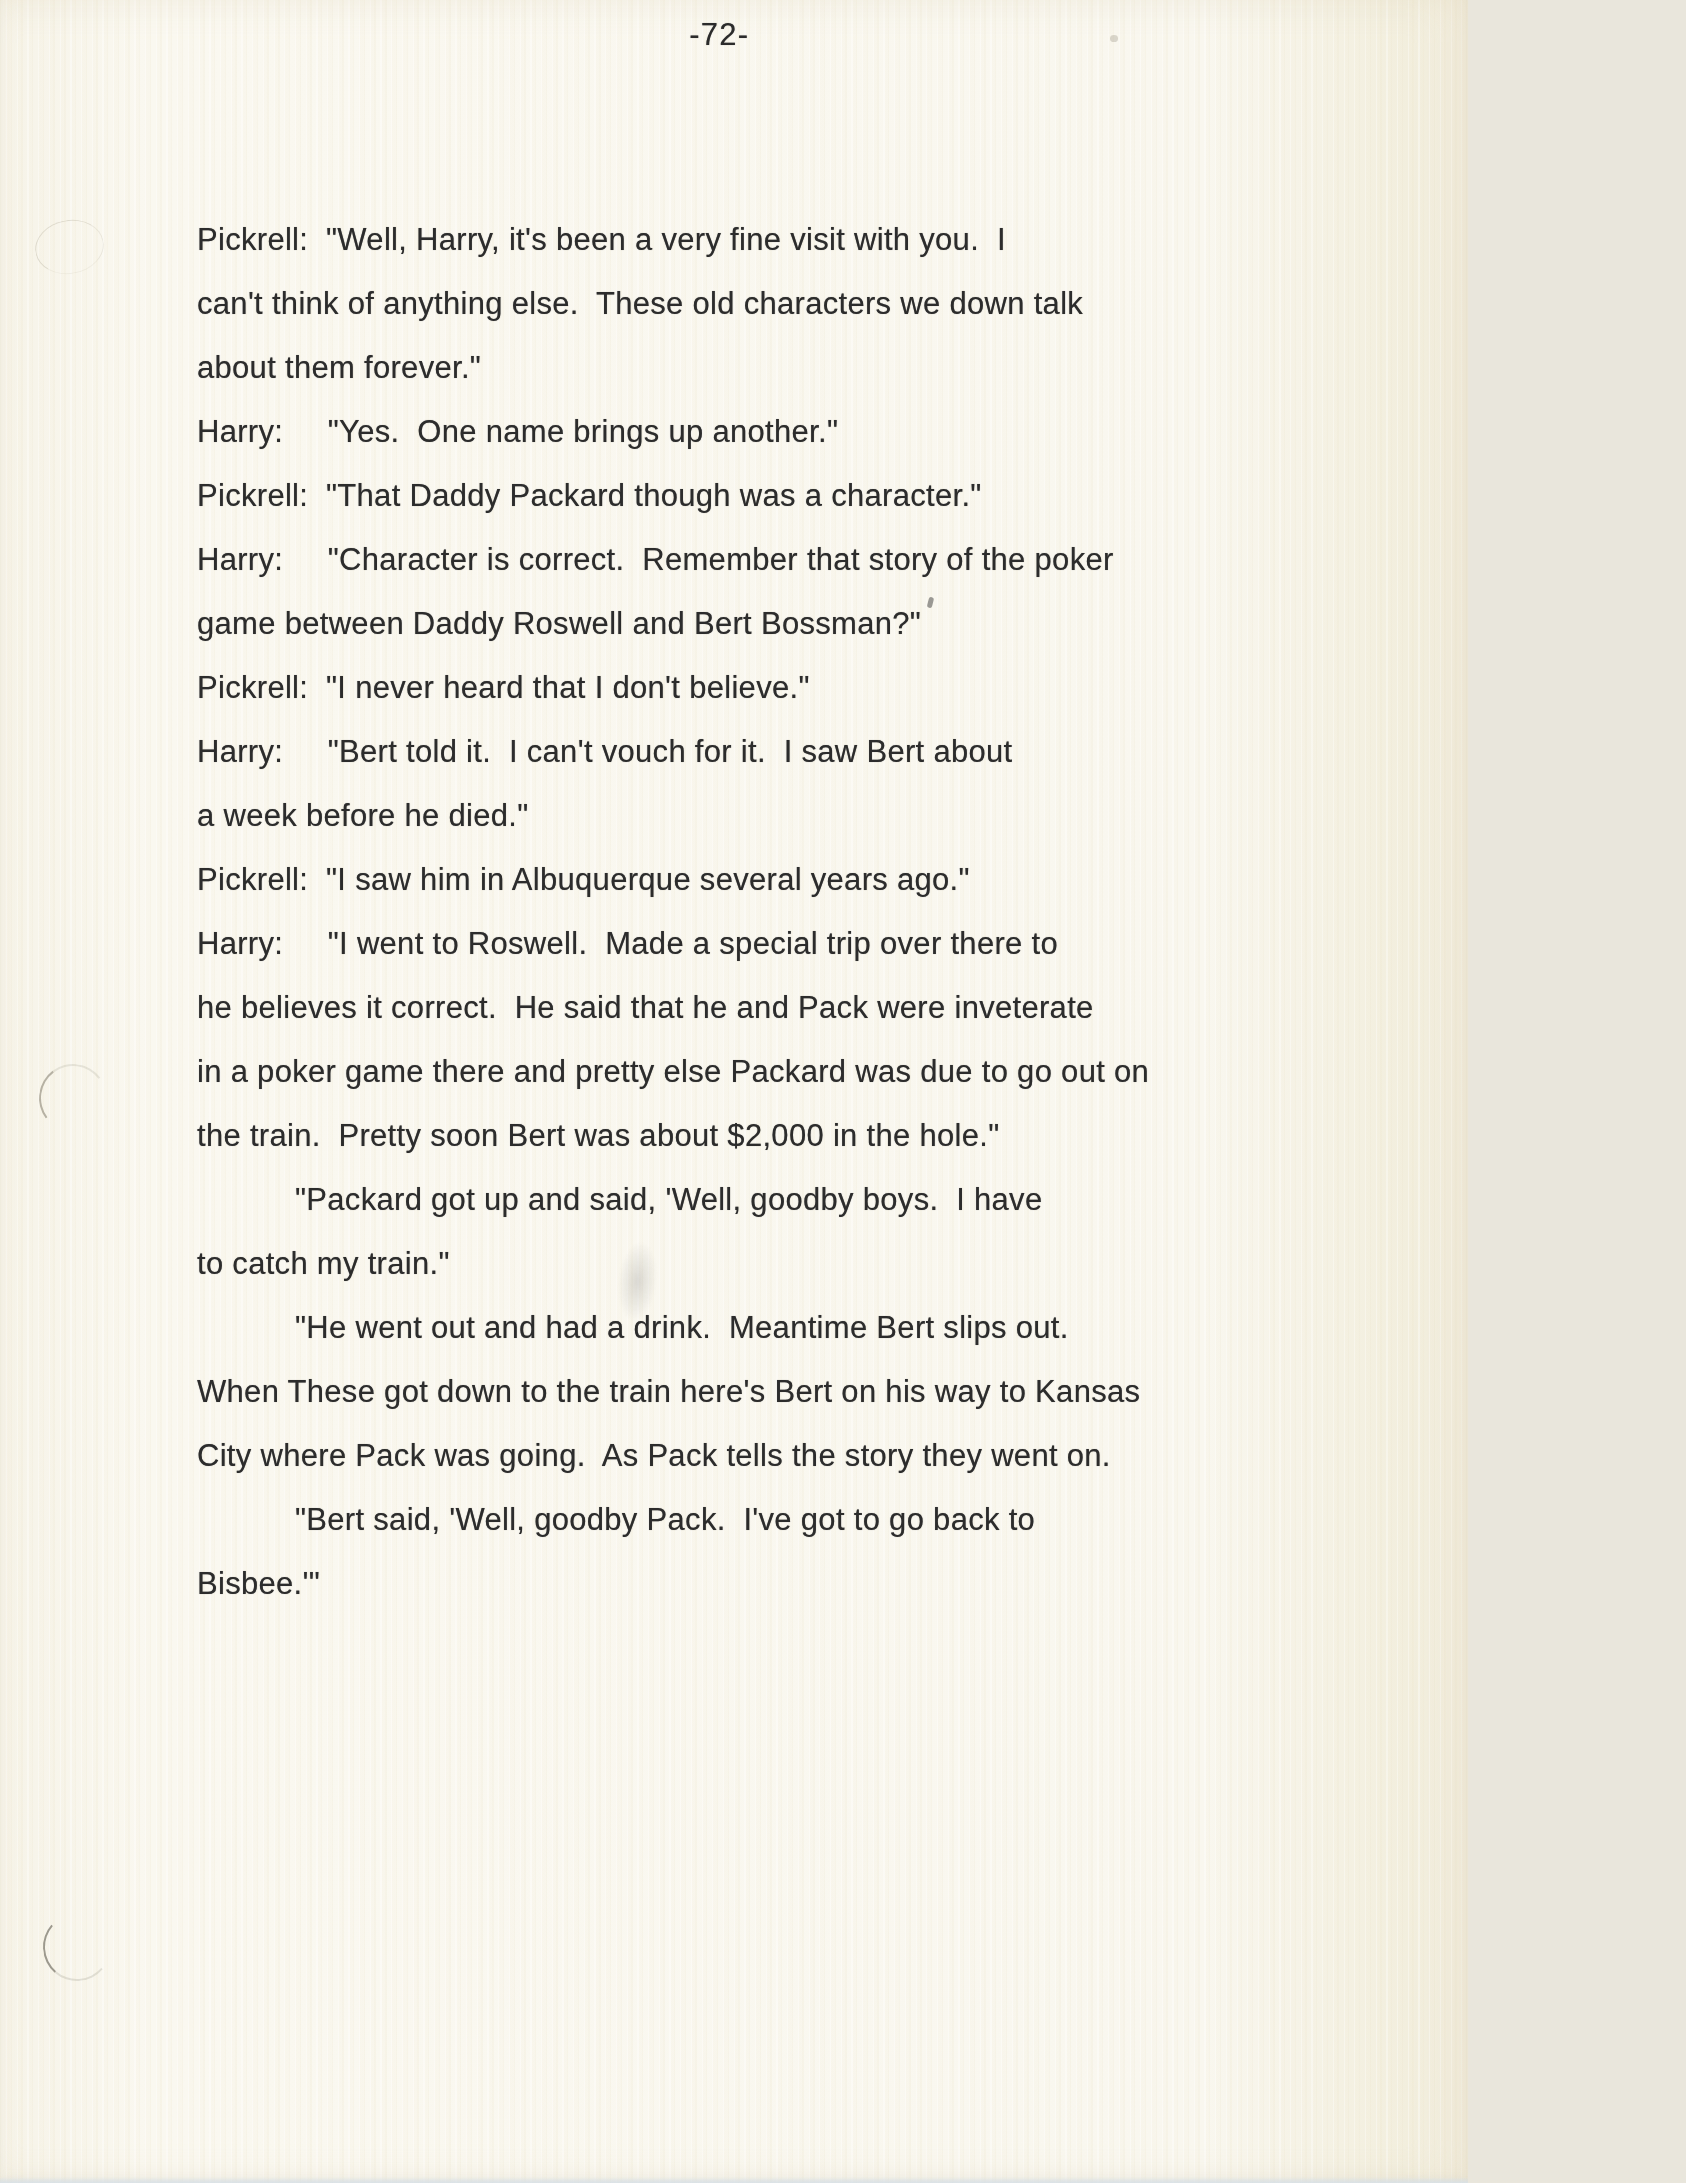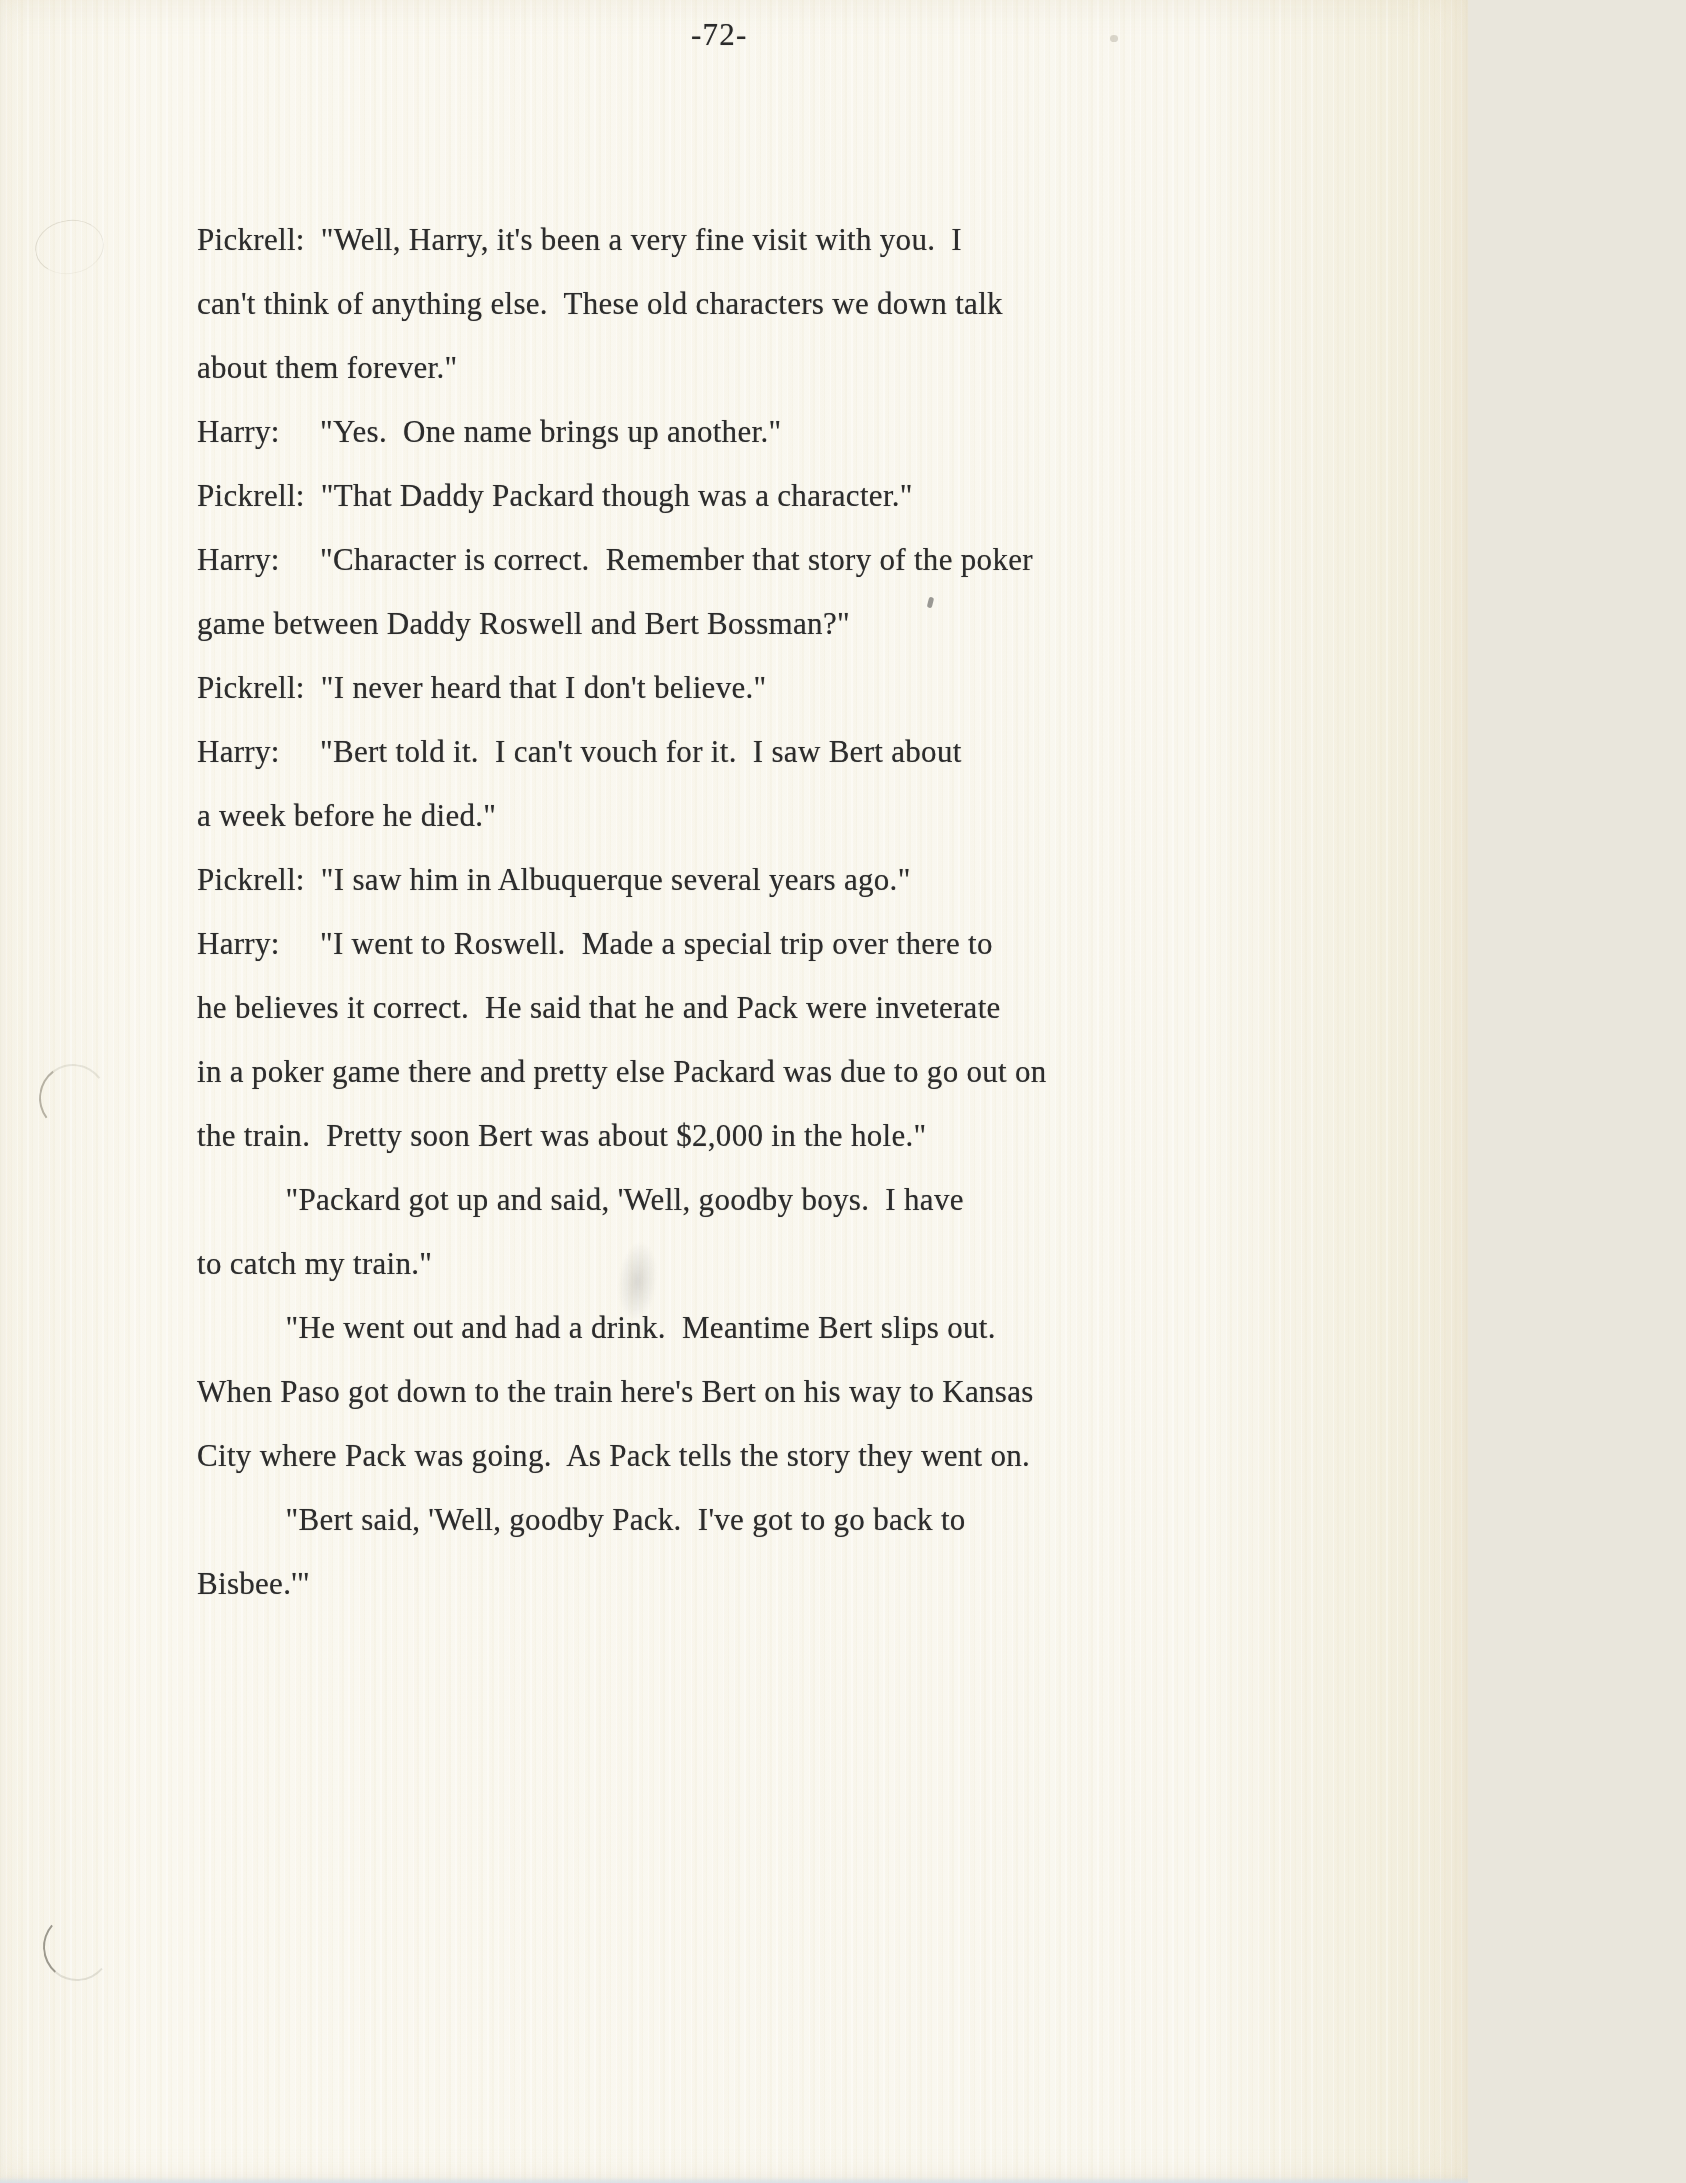--- a/index.html
+++ b/index.html
@@ -11,21 +11,21 @@
       repeating-linear-gradient(90deg,
         rgba(236,228,202,0.22) 0px, rgba(236,228,202,0.22) 1.3px,
         rgba(255,255,255,0.0) 1.3px, rgba(255,255,255,0.0) 6px,
         rgba(255,255,255,0.35) 6px, rgba(255,255,255,0.35) 7.3px,
         rgba(244,238,220,0.18) 7.3px, rgba(244,238,220,0.18) 10.7px),
       linear-gradient(90deg,#f6f3e8 0%,#faf8f0 10%,#f9f7ef 82%,#f2eedd 96%,#f5f1e4 100%),
       linear-gradient(#f9f6ee 0%,#f8f5ea 100%);
     box-shadow: inset -18.7px 0 47px -13.3px rgba(214,202,168,0.45),
                 inset 0 -6.7px 12px -6.7px rgba(205,212,216,0.55);
     overflow:hidden;
-    font-family:Liberation Serif, serif;
+    font-family:Liberation Sans, sans-serif;
   }
   .page-number{
     position:absolute;
     top:17.3px;left:50%;
     transform:translateX(-50%);
     margin-left:-14.7px;
     font-size:31px;
     color:#2b2b2b;
     letter-spacing:1.3px;
     text-shadow:0 0 0.8px rgba(30,30,30,0.55);
@@ -103,21 +103,21 @@
       <div class="line">Harry:     "Bert told it.  I can't vouch for it.  I saw Bert about</div>
       <div class="line">a week before he died."</div>
       <div class="line">Pickrell:  "I saw him in Albuquerque several years ago."</div>
       <div class="line">Harry:     "I went to Roswell.  Made a special trip over there to</div>
       <div class="line">he believes it correct.  He said that he and Pack were inveterate</div>
       <div class="line">in a poker game there and pretty else Packard was due to go out on</div>
       <div class="line">the train.  Pretty soon Bert was about $2,000 in the hole."</div>
       <div class="line">           "Packard got up and said, 'Well, goodby boys.  I have</div>
       <div class="line">to catch my train."</div>
       <div class="line">           "He went out and had a drink.  Meantime Bert slips out.</div>
-      <div class="line">When Paso got down to the train here's Bert on his way to Kansas</div>
+      <div class="line">When These got down to the train here's Bert on his way to Kansas</div>
       <div class="line">City where Pack was going.  As Pack tells the story they went on.</div>
       <div class="line">           "Bert said, 'Well, goodby Pack.  I've got to go back to</div>
       <div class="line">Bisbee.'"</div>
     </div>
 
   <div class="hole hole-top"></div>
   <div class="hole hole-mid"></div>
   <div class="hole hole-bottom"></div>
   <div class="smudge"></div>
   <div class="speck speck-1"></div>

